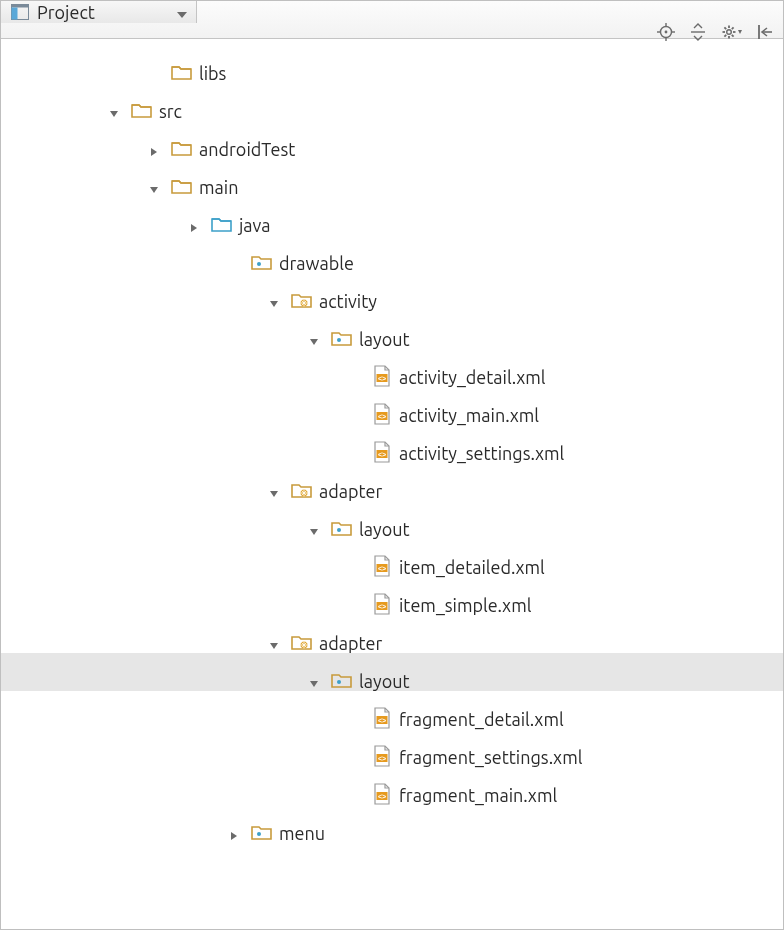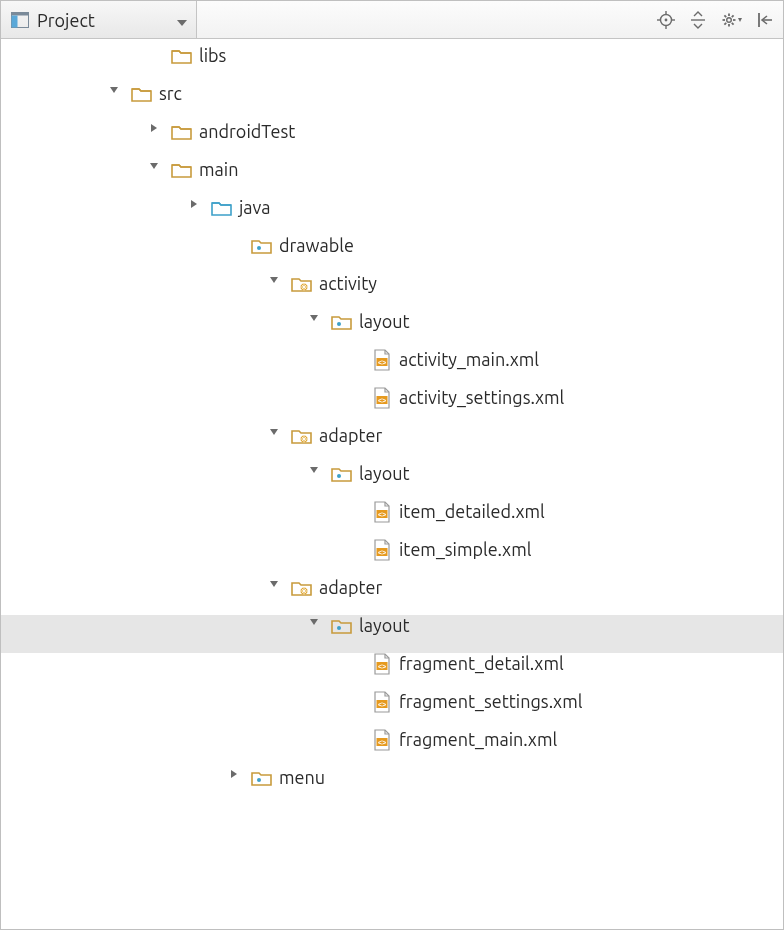--- a/index.html
+++ b/index.html
@@ -14,20 +14,21 @@
     border: 1px solid #bfbfbf;
     color: #333;
   }
   .toolbar {
     height: 38px;
     background: linear-gradient(#fcfcfc, #f2f2f2);
     border-bottom: 1px solid #c4c4c4;
     display: flex;
     align-items: stretch;
     user-select: none;
+    flex-direction: column;
   }
   .view-selector {
     width: 196px;
     height: 100%;
     background: linear-gradient(#f7f7f7, #e8e8e8);
     border-right: 1px solid #c4c4c4;
     display: flex;
     align-items: center;
     padding: 0 8px;
     gap: 6px;
@@ -42,21 +43,21 @@
     justify-content: flex-end;
     padding-right: 8px;
     gap: 14px;
   }
   .toolbar-right svg { display:block; }
   .tree {
     padding: 6px 0 0 0;
   }
   .row {
     display: flex;
-    align-items: flex-start;
+    align-items: flex-end;
     height: 38px;
     gap: 6px;
     white-space: nowrap;
   }
   .row.selected {
     background: #e6e6e6;
   }
   .spacer { display:inline-block; width: 0; }
   .expander {
     width: 14px;
@@ -259,20 +260,33 @@
       <span class="spacer" style="width: 340px;"></span>
       <span class="expander"></span>
       <span class="icon">
         <svg width="20" height="22" viewBox="0 0 20 22">
           <path d="M3 1 L13 1 L17 5 L17 21 L3 21 Z" fill="#fff" stroke="#9a9a9a" stroke-width="1.2"></path>
           <path d="M13 1 L13 5 L17 5" fill="none" stroke="#9a9a9a" stroke-width="1.2"></path>
           <rect x="4.5" y="9" width="11" height="8" fill="#e69a1f"></rect>
           <text x="10" y="15.5" font-size="7" text-anchor="middle" fill="#fff" font-family="Arial" font-weight="bold">&lt;&gt;</text>
         </svg>
       </span>
+      <span class="label">activity_detail.xml</span>
+    </div>
+    <div class="row">
+      <span class="spacer" style="width: 340px;"></span>
+      <span class="expander"></span>
+      <span class="icon">
+        <svg width="20" height="22" viewBox="0 0 20 22">
+          <path d="M3 1 L13 1 L17 5 L17 21 L3 21 Z" fill="#fff" stroke="#9a9a9a" stroke-width="1.2"></path>
+          <path d="M13 1 L13 5 L17 5" fill="none" stroke="#9a9a9a" stroke-width="1.2"></path>
+          <rect x="4.5" y="9" width="11" height="8" fill="#e69a1f"></rect>
+          <text x="10" y="15.5" font-size="7" text-anchor="middle" fill="#fff" font-family="Arial" font-weight="bold">&lt;&gt;</text>
+        </svg>
+      </span>
       <span class="label">activity_main.xml</span>
     </div>
     <div class="row">
       <span class="spacer" style="width: 340px;"></span>
       <span class="expander"></span>
       <span class="icon">
         <svg width="20" height="22" viewBox="0 0 20 22">
           <path d="M3 1 L13 1 L17 5 L17 21 L3 21 Z" fill="#fff" stroke="#9a9a9a" stroke-width="1.2"></path>
           <path d="M13 1 L13 5 L17 5" fill="none" stroke="#9a9a9a" stroke-width="1.2"></path>
           <rect x="4.5" y="9" width="11" height="8" fill="#e69a1f"></rect>

